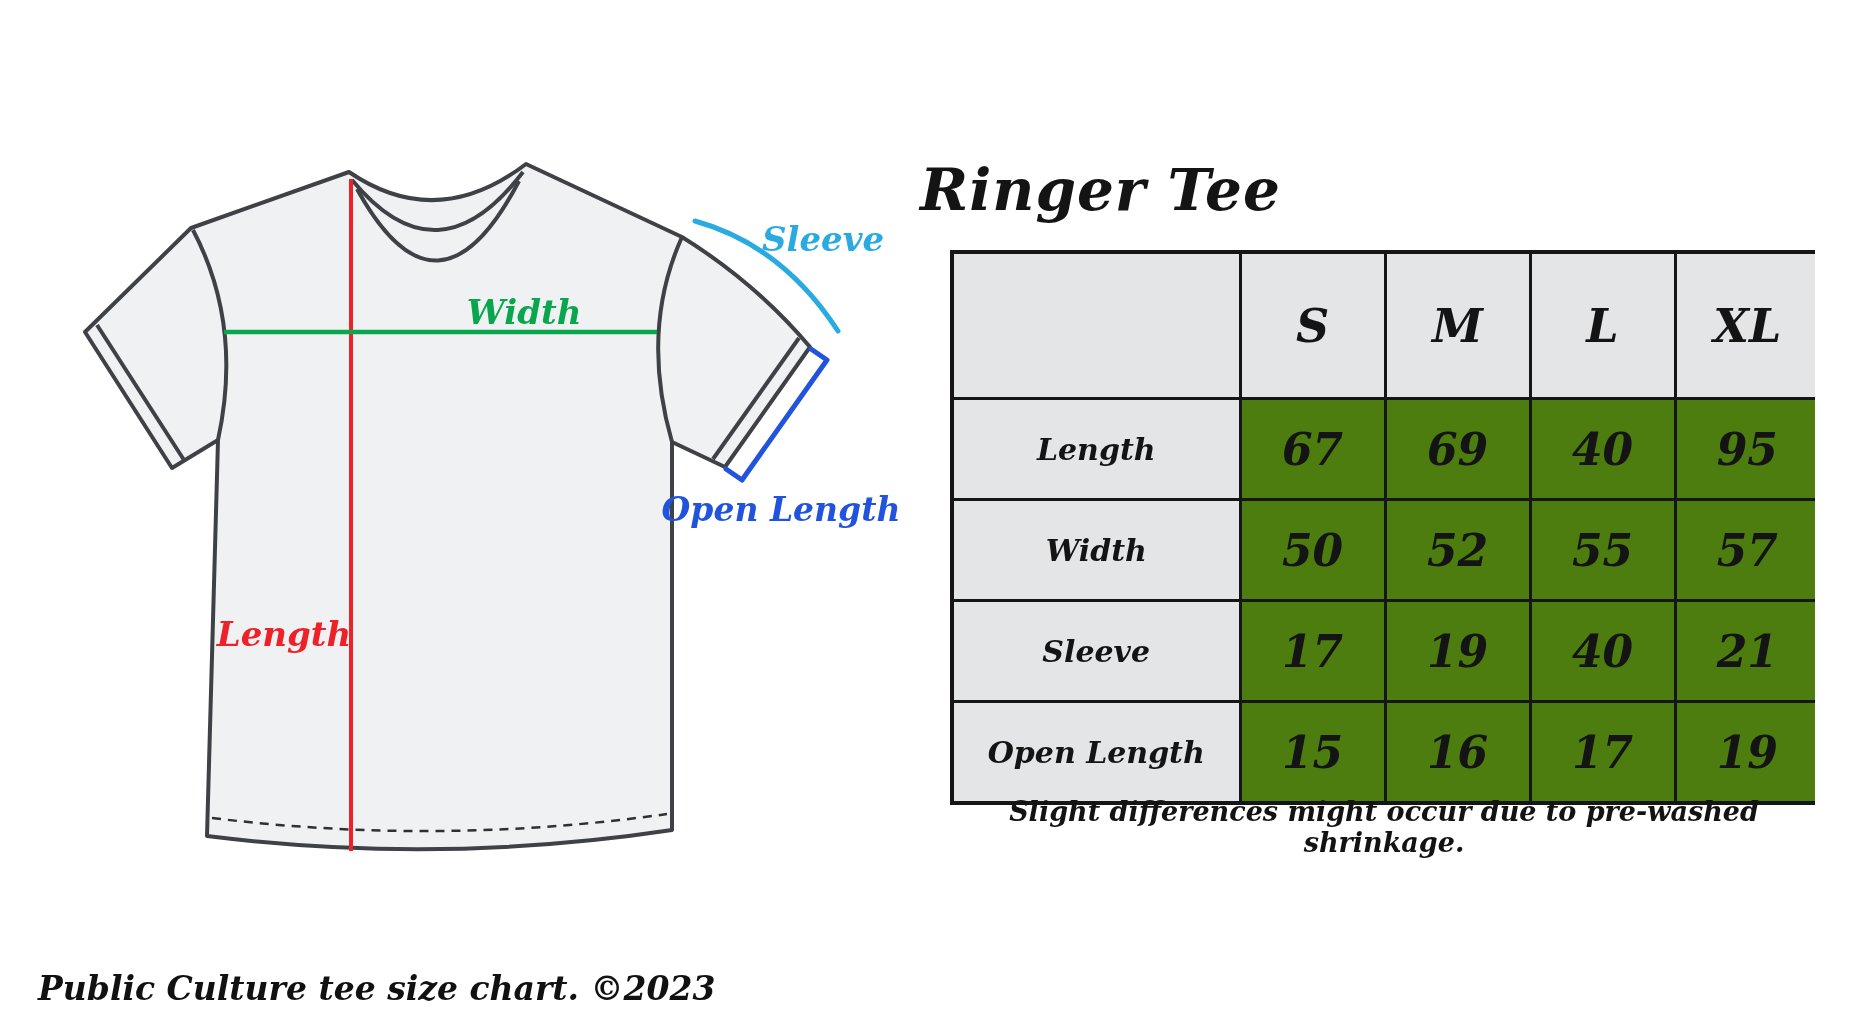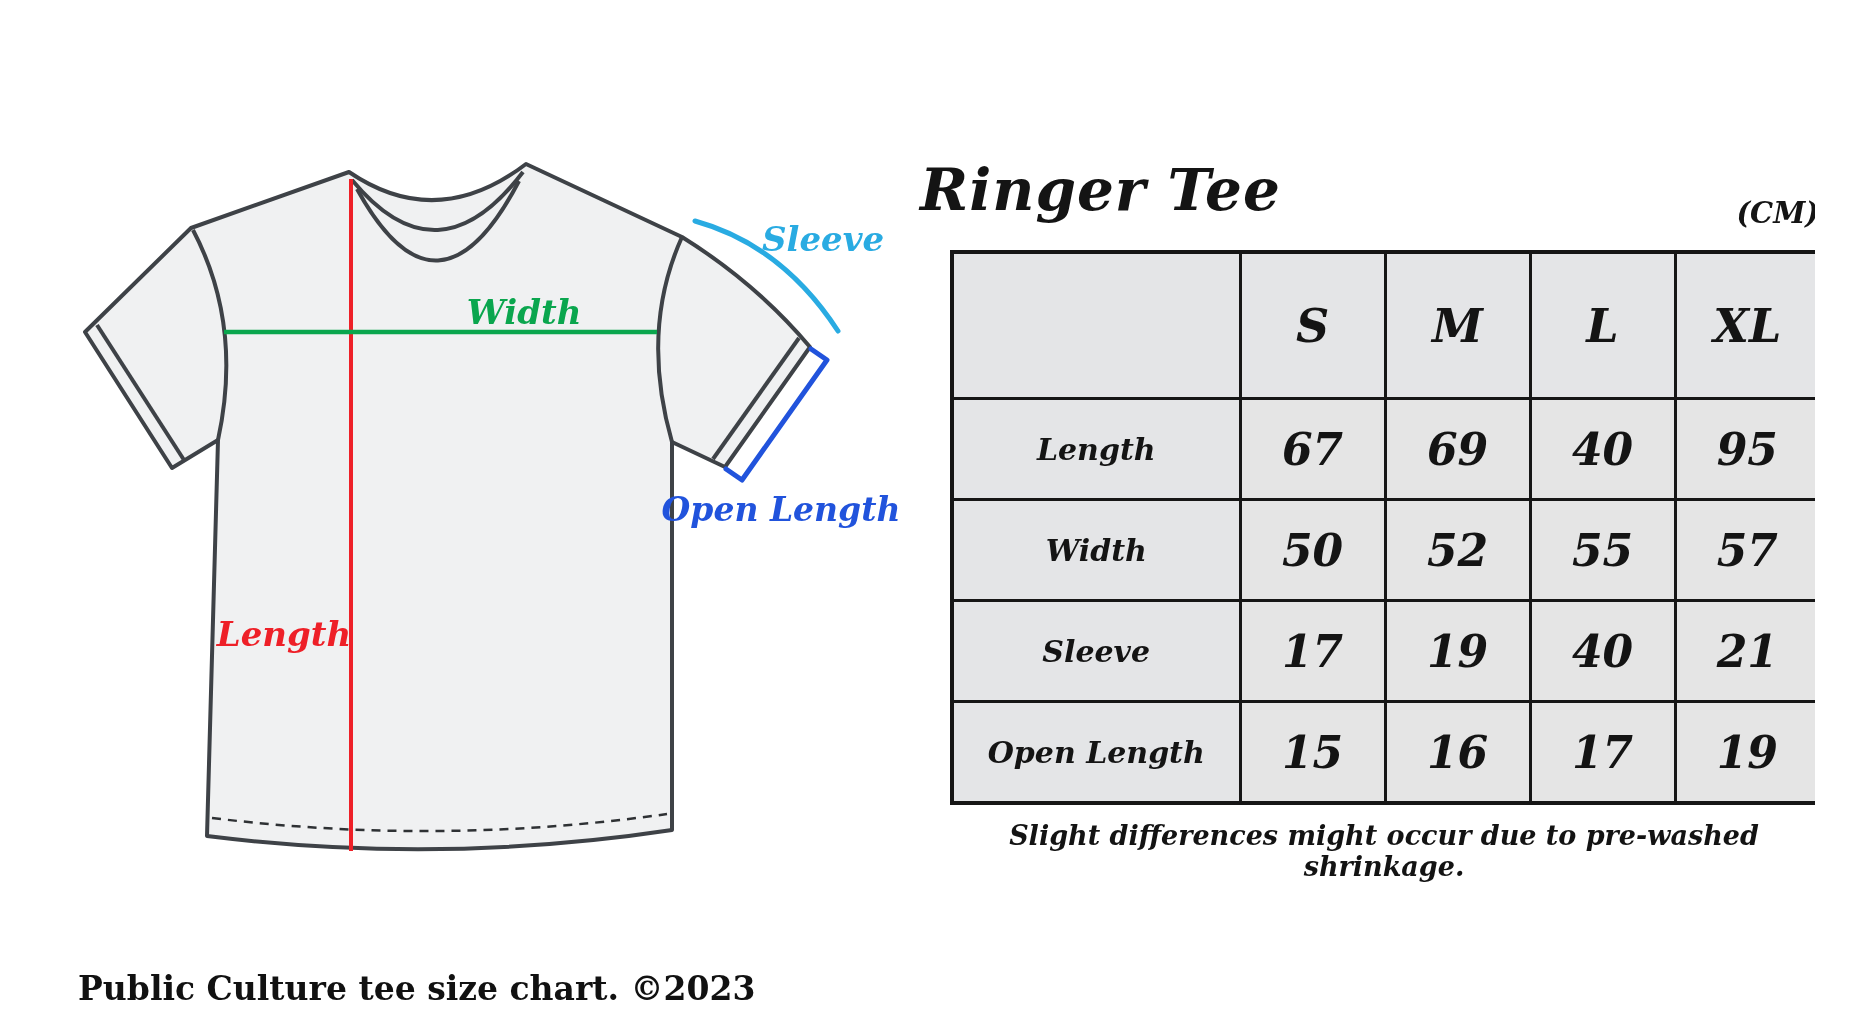--- a/index.html
+++ b/index.html
@@ -28,29 +28,29 @@
   table.size-table td{
     border:3px solid #161616;text-align:center;vertical-align:middle;
     font-weight:bold;font-style:italic;color:#141414;
   }
   table.size-table{border:4px solid #161616;}
   tr.head-row{height:145px;}
   tr.data-row{height:100px;}
   td.shade{background:#e4e5e7;}
   td.size-head{font-size:46px;background:#e4e5e7;}
   td.rowlabel{font-size:30px;background:#e4e5e7;}
-  td.val{font-size:44px;background:#e5e5e5;margin-left:20px;}
+  td.val{font-size:44px;background:#4d7c0f;margin-left:20px;}
   .c-red{color:#ee2028;}
   .c-green{color:#0aa64e;}
   .c-cyan{color:#29abe2;}
   .c-blue{color:#2153dc;}
-  .footnote{position:absolute;left:950px;top:820px;width:868px;text-align:center;
+  .footnote{position:absolute;left:950px;top:796px;width:868px;text-align:center;
     font-size:27px;font-style:italic;font-weight:600;color:#131313;}
-  .credit{position:absolute;left:38px;top:969px;font-size:33px;
-    font-weight:600;color:#111111;margin-left:40px;}
+  .credit{position:absolute;left:38px;top:969px;font-size:33px;font-style:italic;
+    font-weight:600;color:#111111;}
 </style>
 </head>
 <body>
 
 <div class="canvas">
 
   <svg class="tee-svg" viewBox="0 0 1875 1028" aria-hidden="true">
 
     <path d="M 349,172 Q 437,232 526,164 L 682,237 Q 756,283 810,347 L 725,467 L 672,442 L 672,830 Q 440,865 207,836 L 218,440 L 172,468 L 85,332 L 191,228 Z" fill="#f0f1f2" stroke="#3e4247" stroke-width="4" stroke-linejoin="round"></path>
 
@@ -73,21 +73,20 @@
 
     <path d="M 811,349 L 827,360 L 742,480 L 726,469" fill="none" stroke="#2153dc" stroke-width="5" stroke-linecap="round" stroke-linejoin="round"></path>
   </svg>
 
   <div class="lbl lbl-sleeve">Sleeve</div>
   <div class="lbl lbl-width">Width</div>
   <div class="lbl lbl-open-length">Open Length</div>
   <div class="lbl lbl-length">Length</div>
 
   <div class="chart-title">Ringer Tee</div>
-  <div class="chart-unit">(CM)</div>
 
   <table class="size-table">
     <colgroup>
       <col style="width:288px">
         <col style="width:145px">
         <col style="width:145px">
         <col style="width:145px">
         <col style="width:145px">
     </colgroup>
     <tbody>

